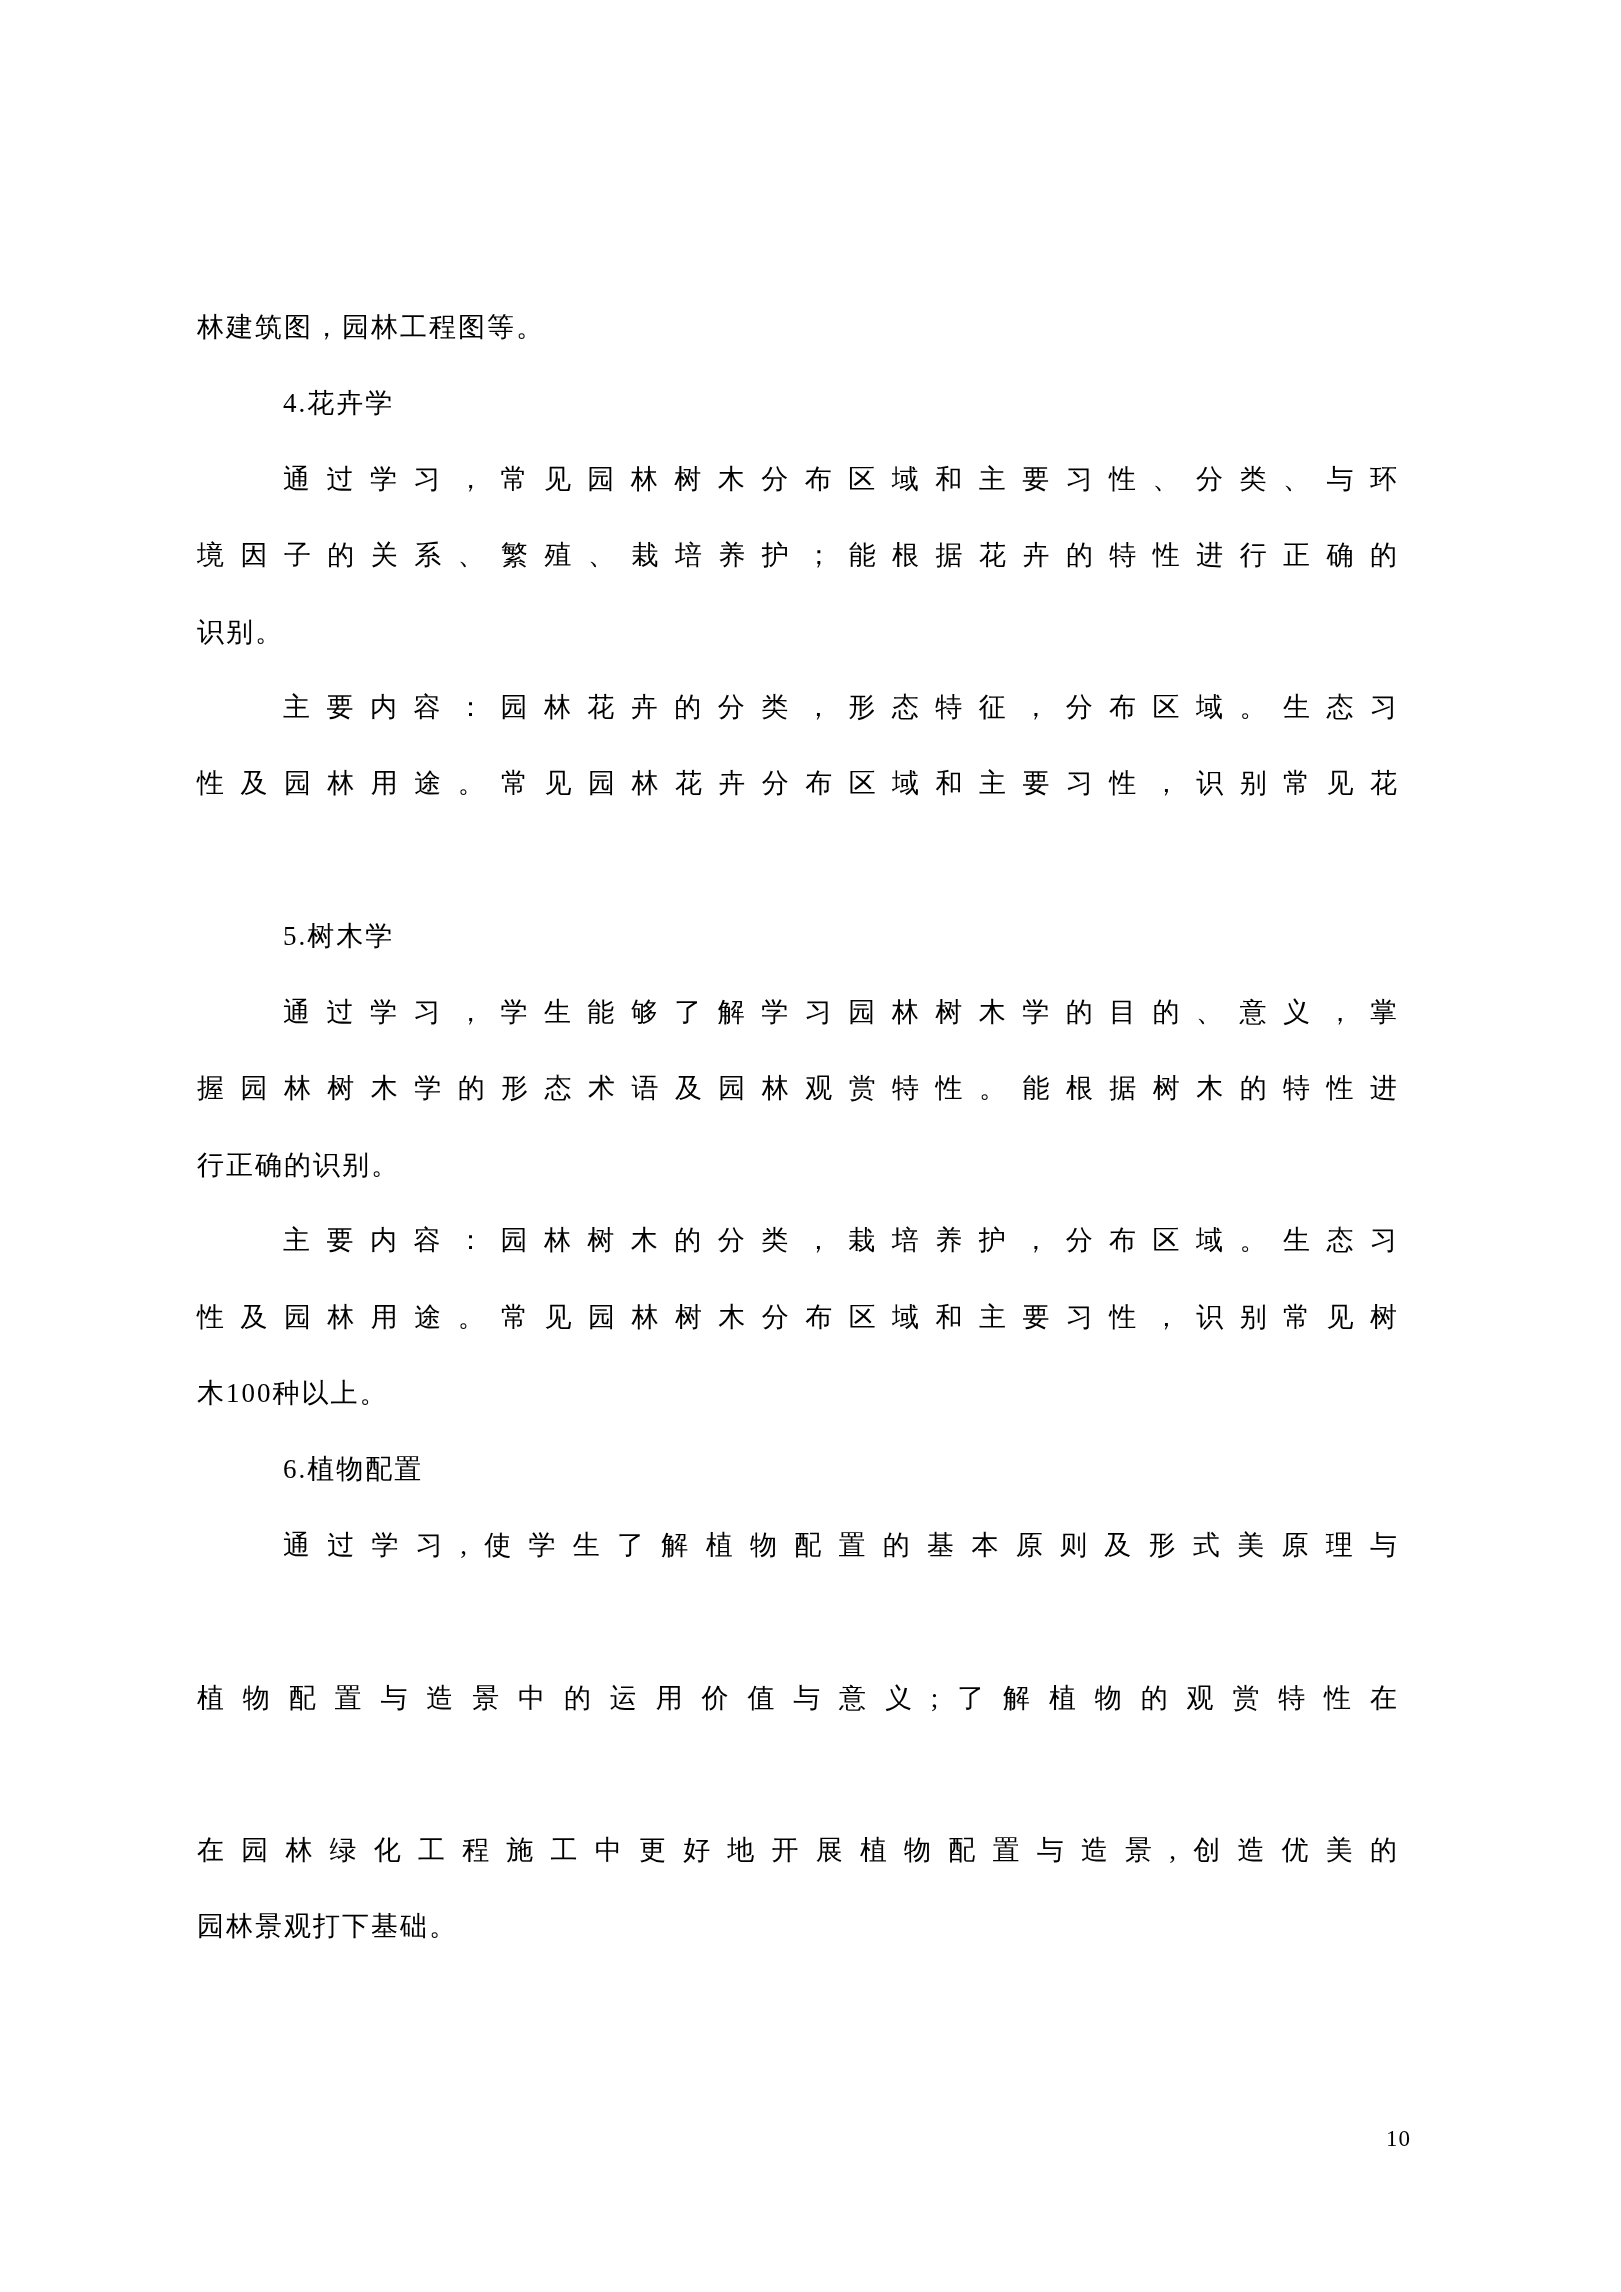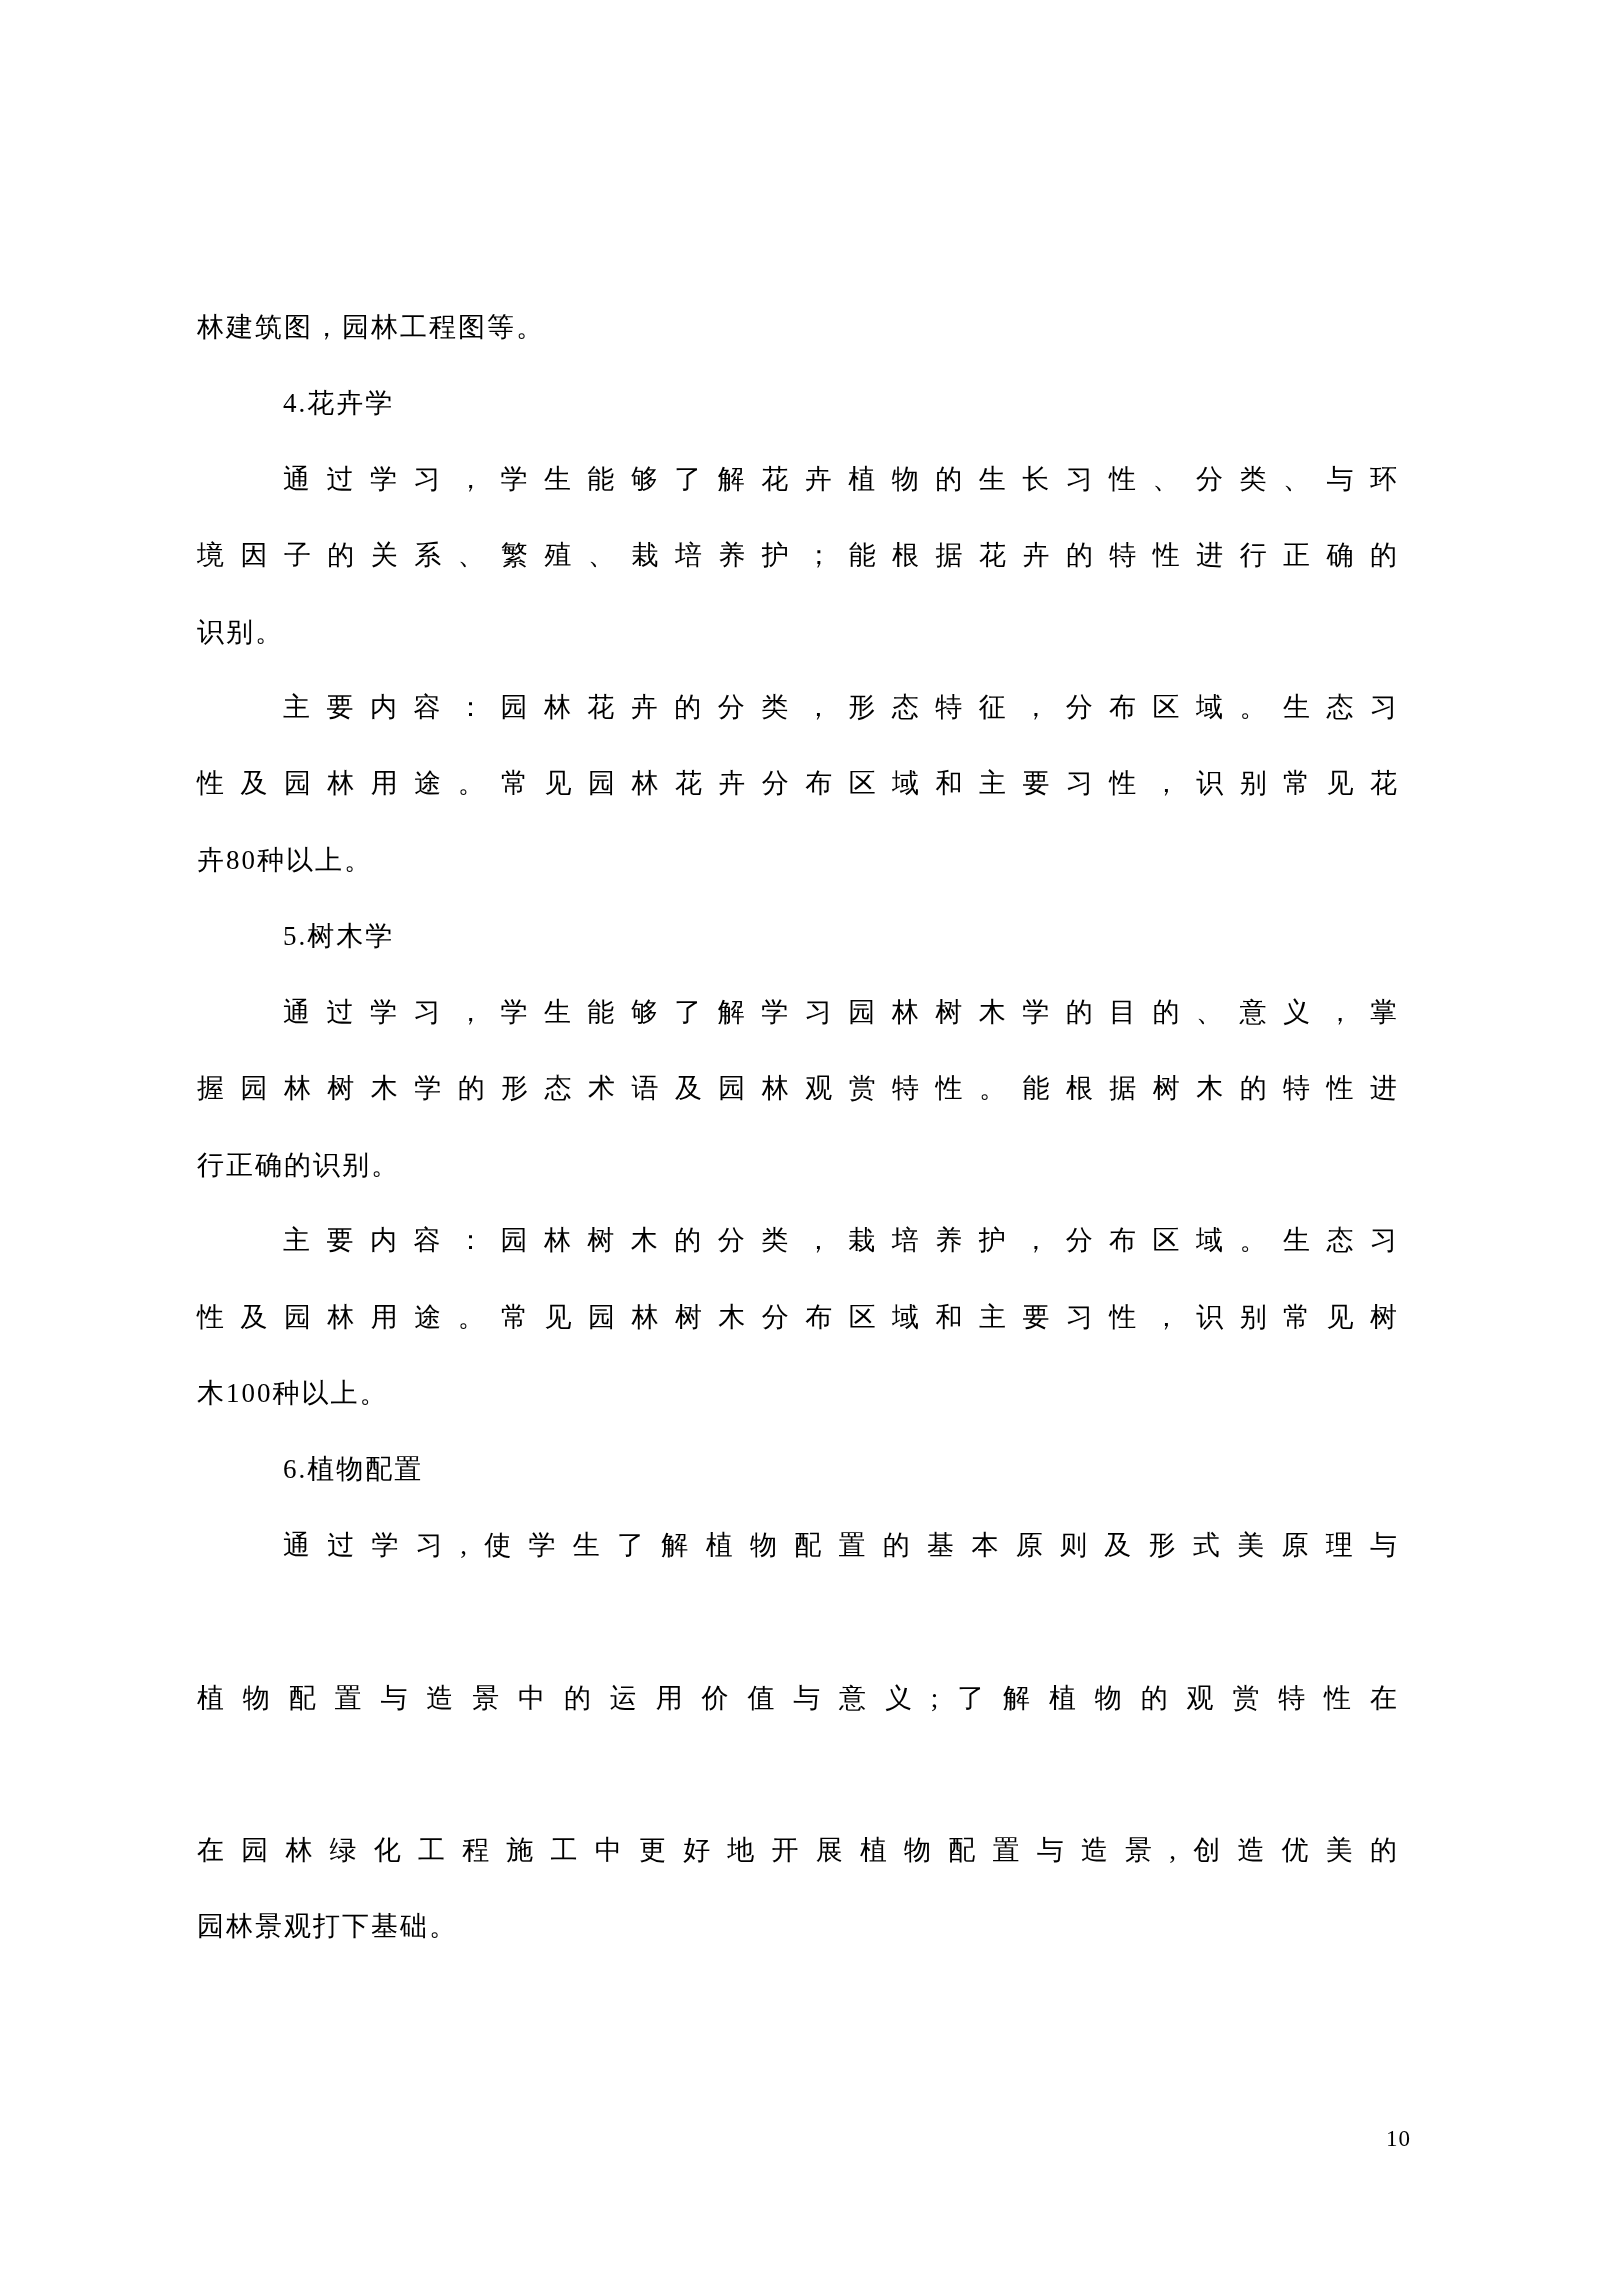--- a/index.html
+++ b/index.html
@@ -43,26 +43,25 @@
     letter-spacing: 1px;
   }
 </style>
 </head>
 <body>
 
 <div class="page">
 
   <div class="line" style="top:312px">林建筑图，园林工程图等。</div>
   <div class="line indent" style="top:388px">4.花卉学</div>
-  <div class="line indent justify" style="top:464px">通过学习，学生能够了解花卉植物的生长习性、分类、与环</div>
+  <div class="line indent justify" style="top:464px">通过学习，常见园林树木分布区域和主要习性、分类、与环</div>
   <div class="line justify" style="top:540px">境因子的关系、繁殖、栽培养护；能根据花卉的特性进行正确的</div>
   <div class="line" style="top:617px">识别。</div>
   <div class="line indent justify" style="top:692px">主要内容：园林花卉的分类，形态特征，分布区域。生态习</div>
   <div class="line justify" style="top:768px">性及园林用途。常见园林花卉分布区域和主要习性，识别常见花</div>
-  <div class="line" style="top:845px">卉80种以上。</div>
   <div class="line indent" style="top:921px">5.树木学</div>
   <div class="line indent justify" style="top:997px">通过学习，学生能够了解学习园林树木学的目的、意义，掌</div>
   <div class="line justify" style="top:1073px">握园林树木学的形态术语及园林观赏特性。能根据树木的特性进</div>
   <div class="line" style="top:1150px">行正确的识别。</div>
   <div class="line indent justify" style="top:1225px">主要内容：园林树木的分类，栽培养护，分布区域。生态习</div>
   <div class="line justify" style="top:1302px">性及园林用途。常见园林树木分布区域和主要习性，识别常见树</div>
   <div class="line" style="top:1378px">木100种以上。</div>
   <div class="line indent" style="top:1454px">6.植物配置</div>
   <div class="line indent justify" style="top:1530px">通过学习,使学生了解植物配置的基本原则及形式美原理与</div>
   <div class="line justify" style="top:1683px">植物配置与造景中的运用价值与意义;了解植物的观赏特性在</div>

